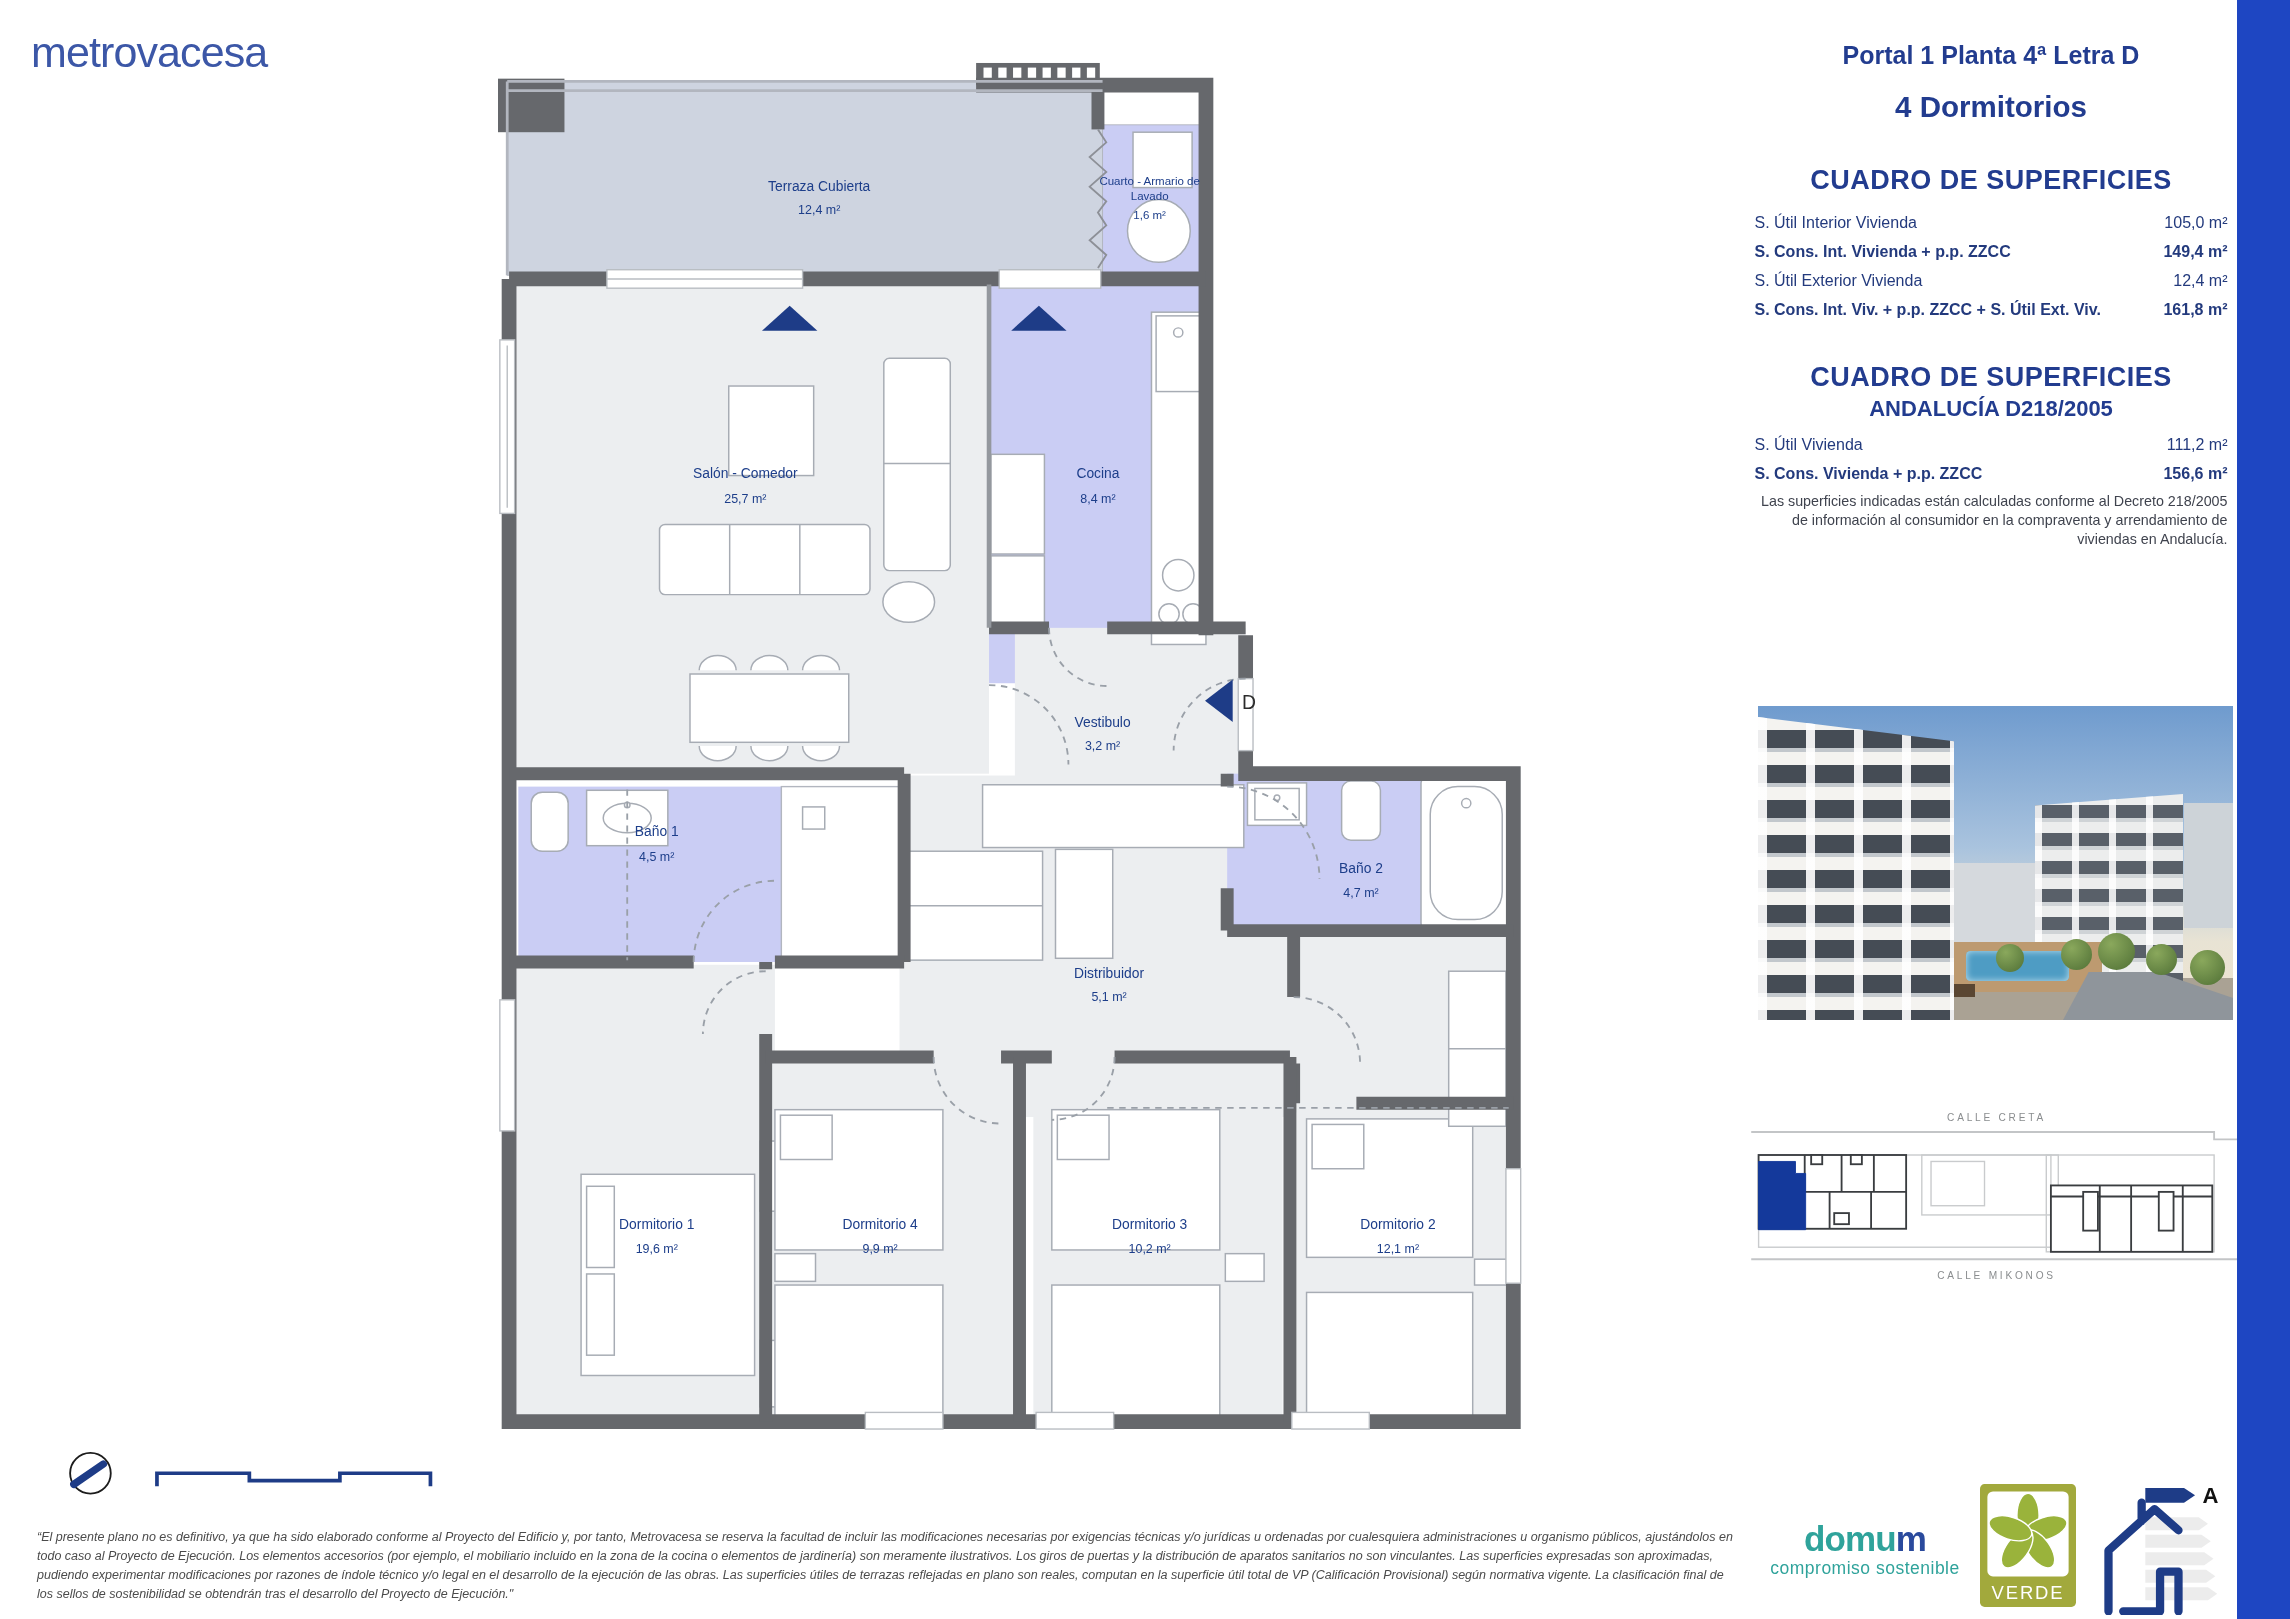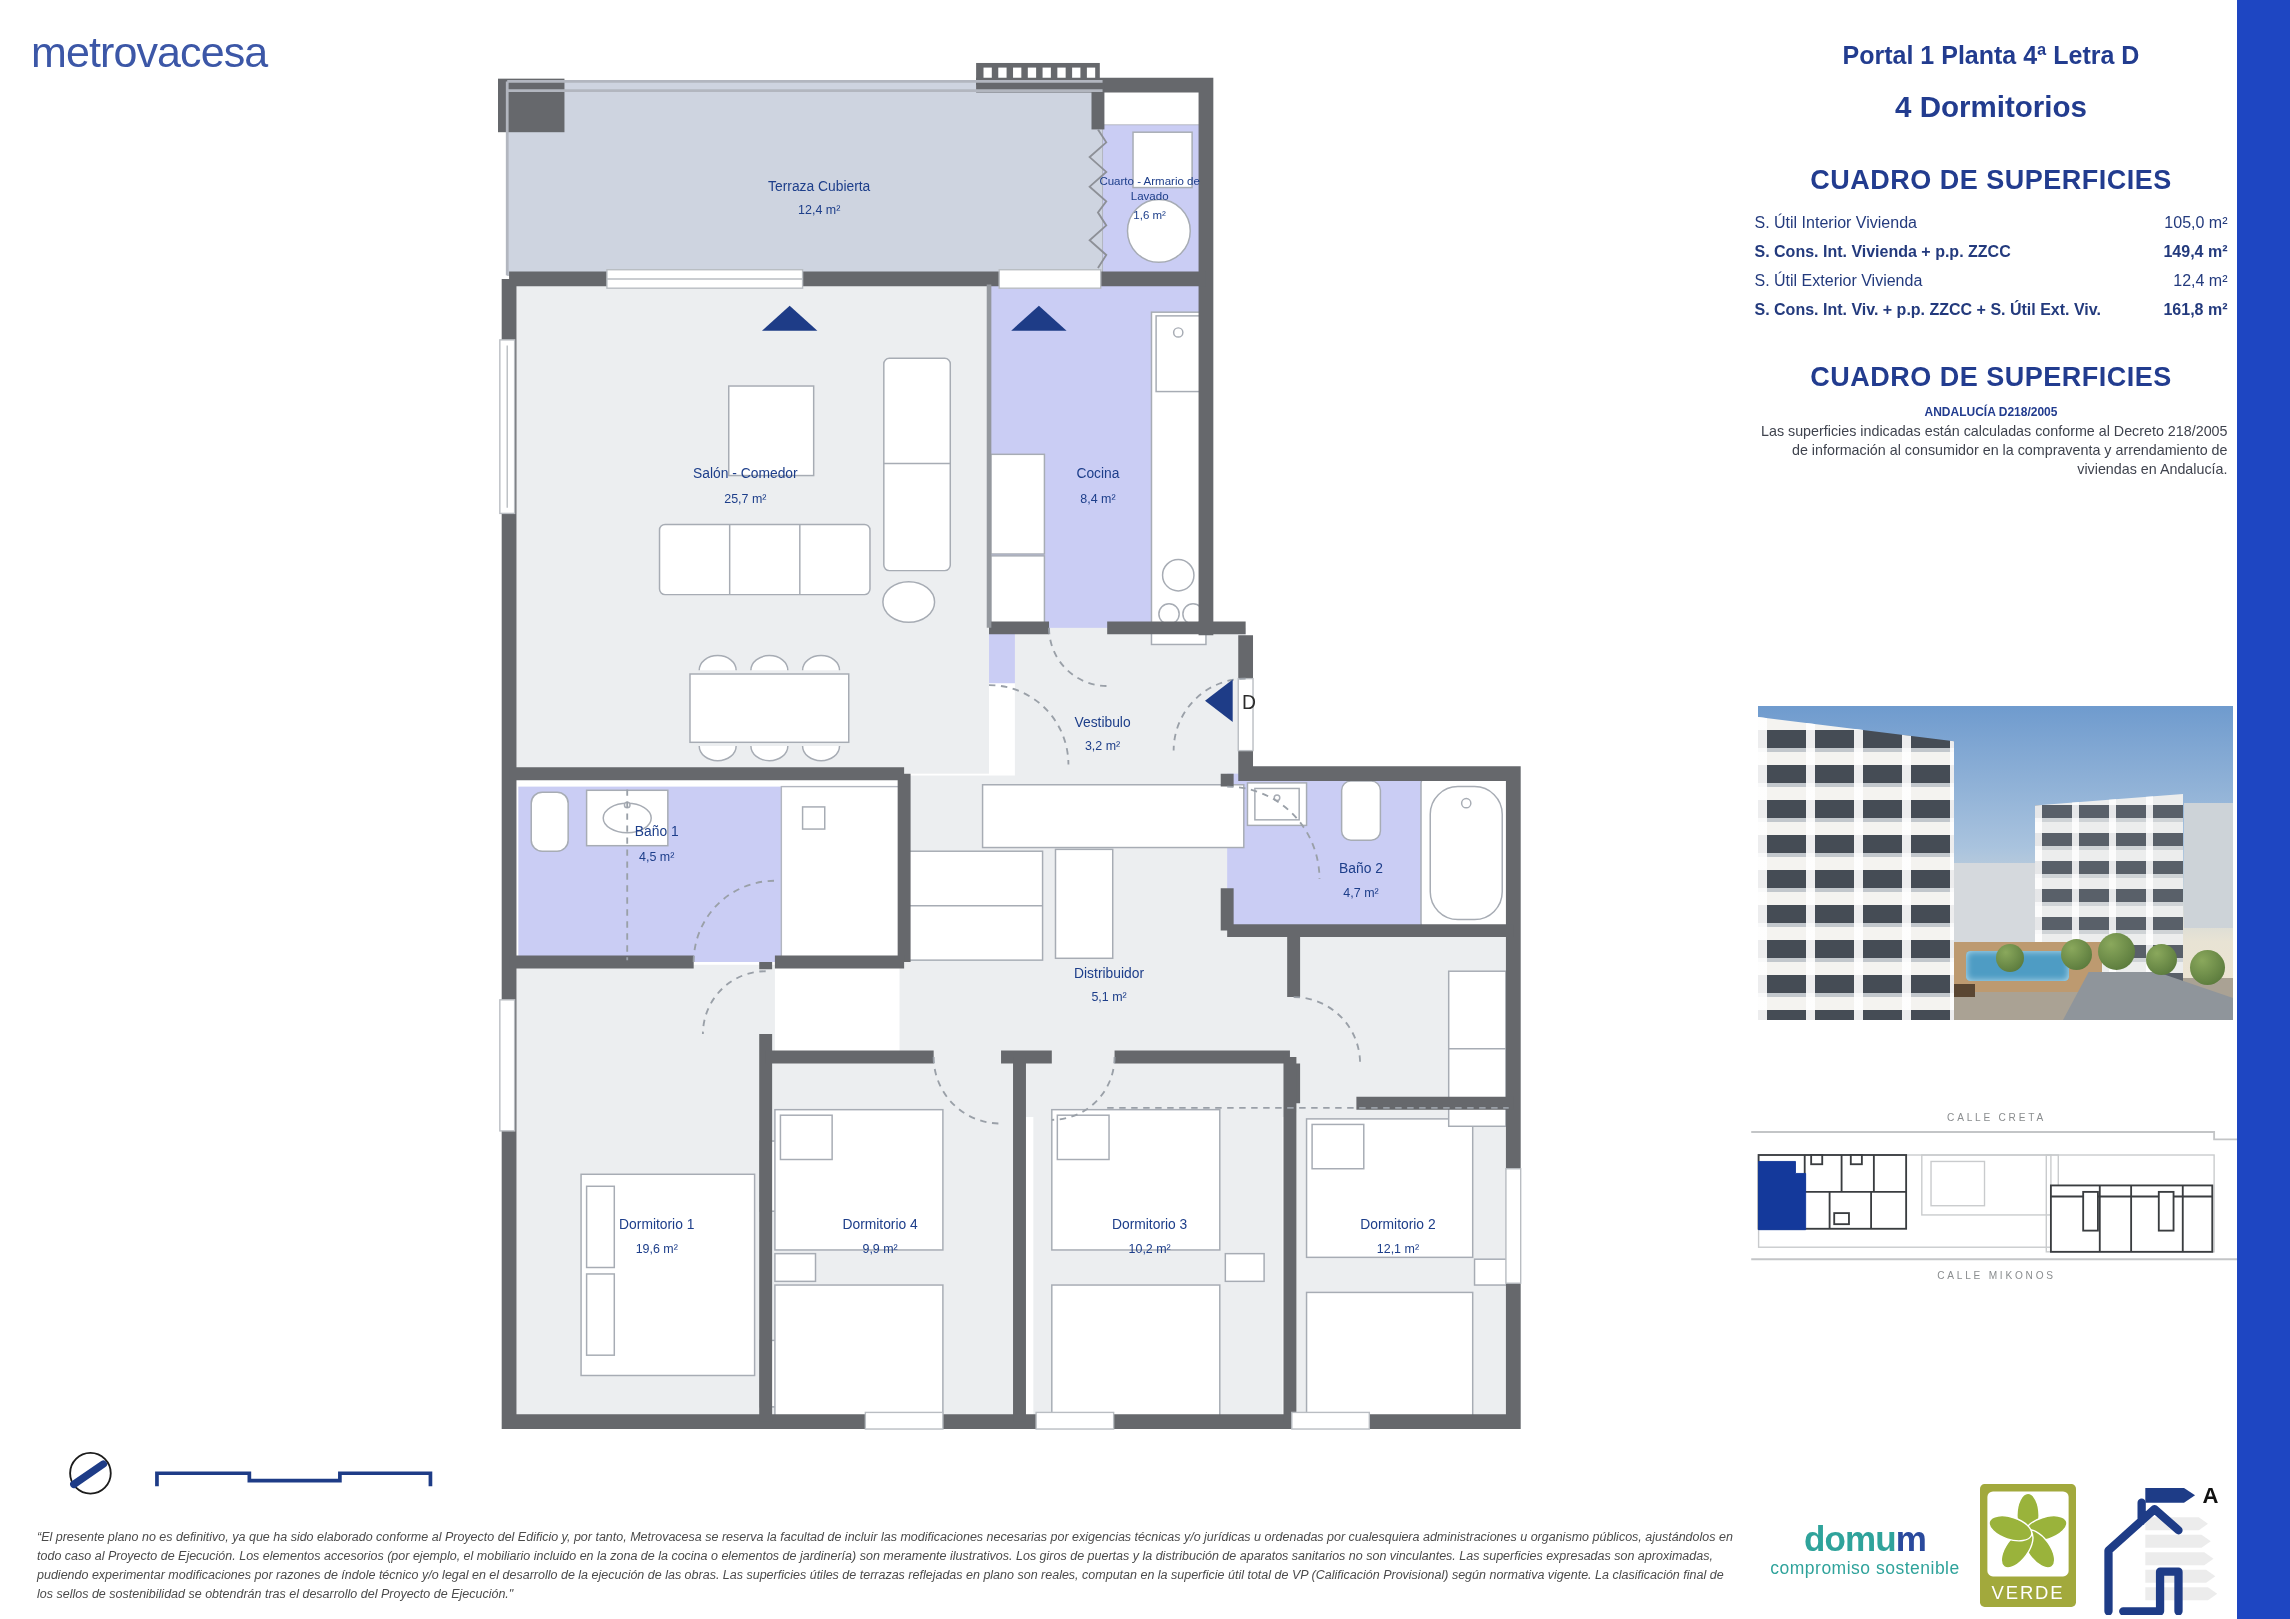--- a/index.html
+++ b/index.html
@@ -7,21 +7,21 @@
         font-family:"Liberation Sans",sans-serif;}
   .abs{position:absolute;}
   
   #brand{left:31px;top:28px;font-size:43px;font-weight:normal;letter-spacing:-0.9px;color:#3c57a7;}
   
   #right-panel{left:1742px;top:16.6px;width:498px;text-align:center;color:#223c8f;}
   #main-title{font-size:41px;font-weight:bold;line-height:1.22;letter-spacing:0.9px;}
   #portal-line{margin-top:24px;font-size:25px;font-weight:bold;text-align:center;}
   #bedrooms-line{margin-top:20px;font-size:29.5px;font-weight:bold;}
   .cuadro-title{font-size:27px;font-weight:bold;letter-spacing:0.5px;}
-  .cuadro-sub{font-size:12px;font-weight:bold;margin-top:12px;}
+  .cuadro-sub{font-size:22px;font-weight:bold;margin-top:3px;}
   .stable{width:473px;margin:13px auto 0 auto;}
   .srow{display:flex;justify-content:space-between;align-items:baseline;
         font-size:16px;color:#233a7d;padding:5.5px 0 5.5px 0;text-align:left;}
   .srow .val{white-space:nowrap;}
   .srow.bold{font-weight:bold;}
   #cuadro1{margin-top:41px;}
   #cuadro2{margin-top:37px;}
   .note{width:473px;margin:3px auto 0 auto;text-align:right;font-size:14.3px;line-height:1.35;
         color:#3f434e;}
   
@@ -288,20 +288,30 @@
         <div class="srow bold">
           <span>S. Cons. Int. Viv. + p.p. ZZCC + S. Útil Ext. Viv.</span>
             <span class="val">161,8 m²</span>
         </div>
       </div>
     </div>
 
     <div id="cuadro2">
       <div class="cuadro-title">CUADRO DE SUPERFICIES</div>
       <div class="cuadro-sub">ANDALUCÍA D218/2005</div>
+      <div class="stable" style="margin-top:9.2px;">
+        <div class="srow">
+          <span>S. Útil Vivienda</span>
+            <span class="val">111,2 m²</span>
+        </div>
+        <div class="srow bold">
+          <span>S. Cons. Vivienda + p.p. ZZCC</span>
+            <span class="val">156,6 m²</span>
+        </div>
+      </div>
       <div class="note">Las superficies indicadas están calculadas conforme al Decreto 218/2005 de información al consumidor en la compraventa y arrendamiento de viviendas en Andalucía.</div>
     </div>
   </div>
 
   <div class="abs" id="photo">
     <div class="bldg-far"></div>
     <div class="bldg-mid"></div>
     <div class="ground"></div>
     <div class="bldg-right"></div>
     <div class="deck"></div>

